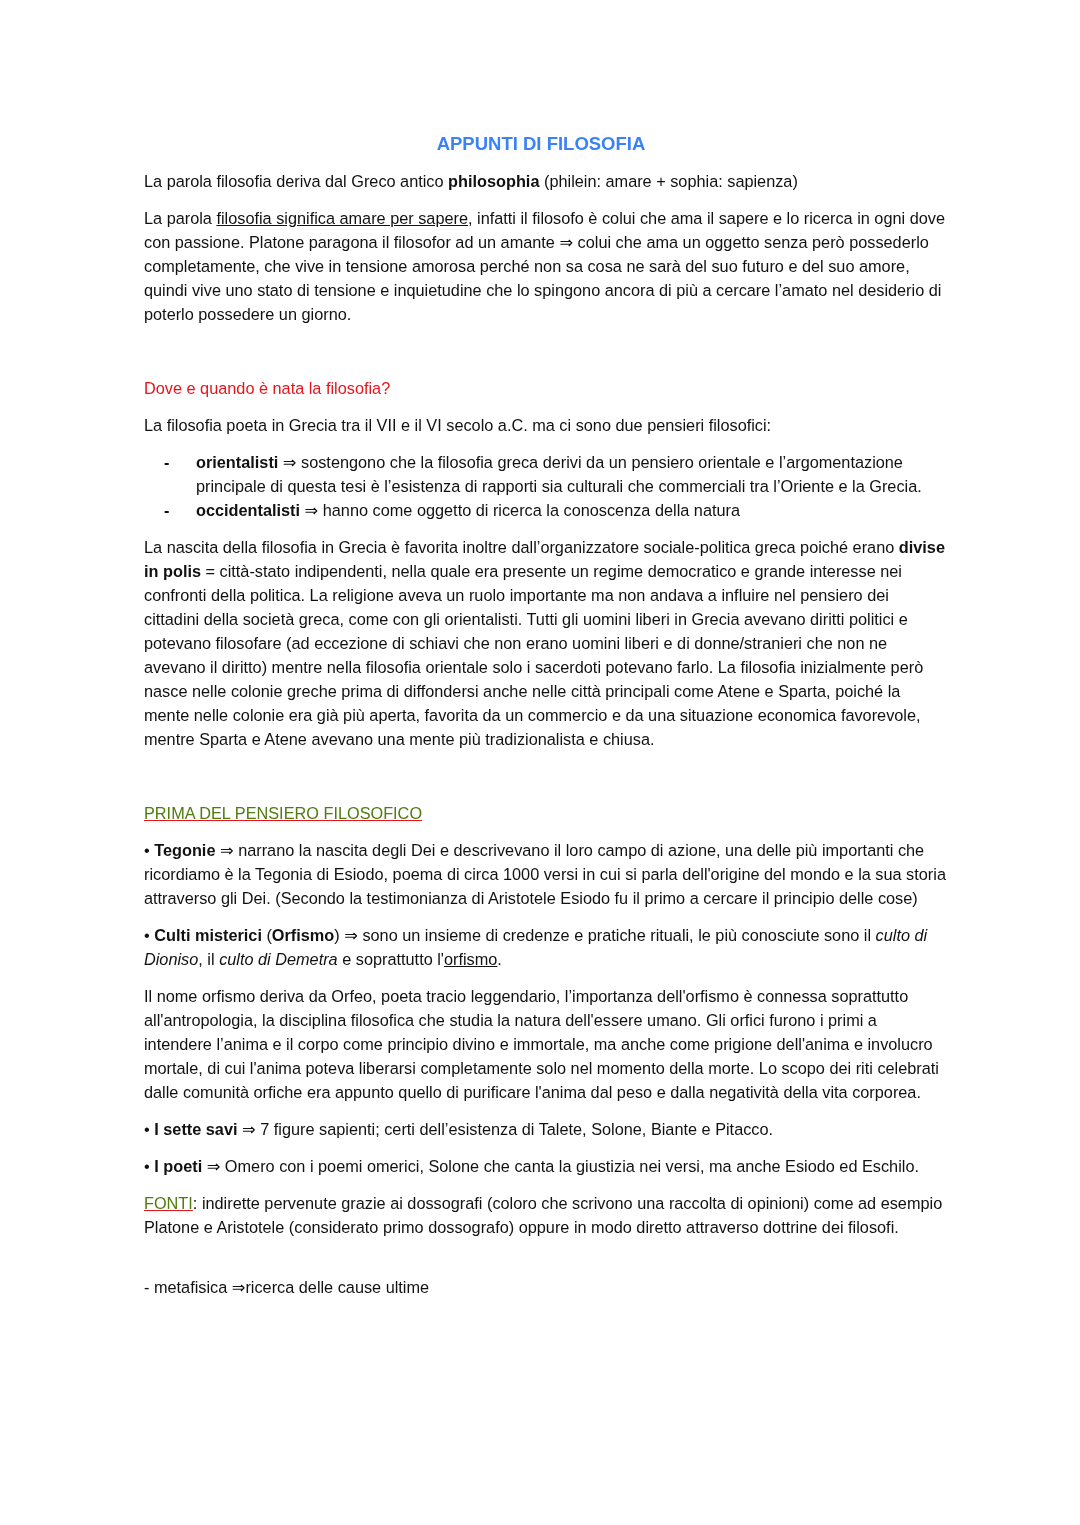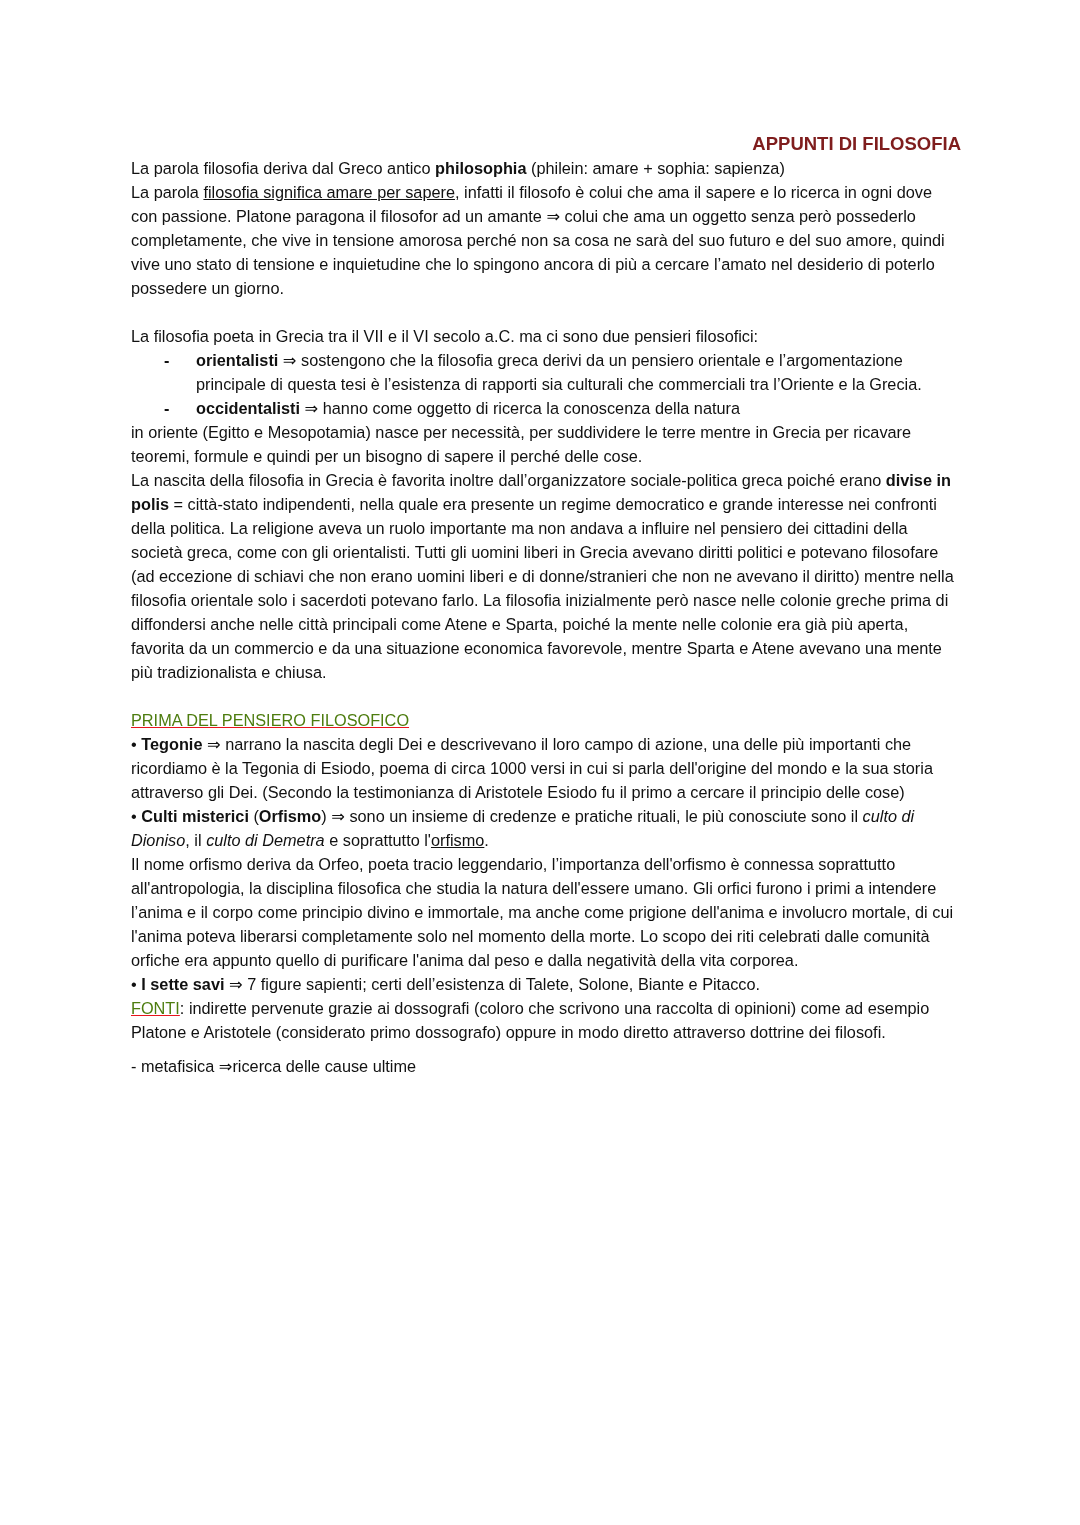--- a/index.html
+++ b/index.html
@@ -3,27 +3,27 @@
 <meta charset="utf-8">
 <style>
   html, body { margin: 0; padding: 0; background: #ffffff; }
   body { width: 1080px; height: 1525px; position: relative; overflow: hidden; }
   .page {
     position: absolute; left: 131px; top: 132px; width: 830px;
     font-family: "Liberation Sans", sans-serif;
     font-size: 16.3px; line-height: 24px; color: #111111;
   }
   .title {
-    text-align: right; color: #7f1d1d; font-weight: bold;
+    text-align: center; color: #3b82f6; font-weight: bold;
     font-size: 18.5px; line-height: 24px; margin: 0 0 0 -10px;
   }
   .red { color: #e8141c; }
   .red-ul { color: #4d7c0f; text-decoration: underline; text-decoration-color: #e8141c; }
   .ul { text-decoration: underline; text-align: center; }
-  p { margin: 0; }
+  p { margin: 13px; }
   .gap { height: 24px; }
   .gap-sm { height: 10px; }
   ul.dash { list-style: none; margin: 0; padding: 0; }
   ul.dash li { position: relative; padding-left: 65px; }
   ul.dash li .dash-mark { position: absolute; left: 33px; top: 0; font-weight: bold; }
   b { font-weight: bold; }
   i { font-style: italic; }
 </style>
 </head>
 <body>
@@ -31,50 +31,51 @@
 <div class="page">
 
   <div class="title">APPUNTI DI FILOSOFIA</div>
 
   <p><span>La parola filosofia deriva dal Greco antico </span><b>philosophia</b><span> (philein: amare + sophia: sapienza)</span></p>
 
   <p><span>La parola </span><span class="ul">filosofia significa amare per sapere</span><span>, infatti il filosofo è colui che ama il sapere e lo ricerca in ogni dove con passione. Platone paragona il filosofor ad un amante ⇒ colui che ama un oggetto senza però possederlo completamente, che vive in tensione amorosa perché non sa cosa ne sarà del suo futuro e del suo amore, quindi vive uno stato di tensione e inquietudine che lo spingono ancora di più a cercare l’amato nel desiderio di poterlo possedere un giorno.</span></p>
 
   <div class="gap"></div>
 
+  <p class="red">Dove e quando è nata la filosofia?</p>
   <p>La filosofia poeta in Grecia tra il VII e il VI secolo a.C. ma ci sono due pensieri filosofici:</p>
 
   <ul class="dash">
     <li>
       <span class="dash-mark">-</span>
       <b>orientalisti</b><span> ⇒ sostengono che la filosofia greca derivi da un pensiero orientale e l’argomentazione principale di questa tesi è l’esistenza di rapporti sia culturali che commerciali tra l’Oriente e la Grecia.</span>
     </li>
     <li>
       <span class="dash-mark">-</span>
       <b>occidentalisti</b><span> ⇒ hanno come oggetto di ricerca la conoscenza della natura</span>
     </li>
   </ul>
 
 
-  <p>in oriente (Egitto e Mesopotamia) nasce per necessità, per suddividere le terre mentre in Grecia per ricavare teoremi, formule e quindi per un bisogno di sapere il perché delle cose.</p>
 
   <p><span>La nascita della filosofia in Grecia è favorita inoltre dall’organizzatore sociale-politica greca poiché erano </span><b>divise in polis</b><span> = città-stato indipendenti, nella quale era presente un regime democratico e grande interesse nei confronti della politica. La religione aveva un ruolo importante ma non andava a influire nel pensiero dei cittadini della società greca, come con gli orientalisti. Tutti gli uomini liberi in Grecia avevano diritti politici e potevano filosofare (ad eccezione di schiavi che non erano uomini liberi e di donne/stranieri che non ne avevano il diritto) mentre nella filosofia orientale solo i sacerdoti potevano farlo. La filosofia inizialmente però nasce nelle colonie greche prima di diffondersi anche nelle città principali come Atene e Sparta, poiché la mente nelle colonie era già più aperta, favorita da un commercio e da una situazione economica favorevole, mentre Sparta e Atene avevano una mente più tradizionalista e chiusa.</span></p>
 
   <div class="gap"></div>
 
   <p class="red-ul">PRIMA DEL PENSIERO FILOSOFICO</p>
 
   <p><span>• </span><b>Tegonie</b><span> ⇒ narrano la nascita degli Dei e descrivevano il loro campo di azione, una delle più importanti che ricordiamo è la Tegonia di Esiodo, poema di circa 1000 versi in cui si parla dell'origine del mondo e la sua storia attraverso gli Dei. (Secondo la testimonianza di Aristotele Esiodo fu il primo a cercare il principio delle cose)</span></p>
 
   <p><span>• </span><b>Culti misterici</b><span> (</span><b>Orfismo</b><span>) ⇒ sono un insieme di credenze e pratiche rituali, le più conosciute sono il </span><i>culto di Dioniso</i><span>, il </span><i>culto di Demetra</i><span> e soprattutto l'</span><span class="ul">orfismo</span><span>.</span></p>
 
   <p>Il nome orfismo deriva da Orfeo, poeta tracio leggendario, l’importanza dell'orfismo è connessa soprattutto all'antropologia, la disciplina filosofica che studia la natura dell'essere umano. Gli orfici furono i primi a intendere l’anima e il corpo come principio divino e immortale, ma anche come prigione dell'anima e involucro mortale, di cui l'anima poteva liberarsi completamente solo nel momento della morte. Lo scopo dei riti celebrati dalle comunità orfiche era appunto quello di purificare l'anima dal peso e dalla negatività della vita corporea.</p>
 
   <p><span>• </span><b>I sette savi</b><span> ⇒ 7 figure sapienti; certi dell’esistenza di Talete, Solone, Biante e Pitacco.</span></p>
 
+  <p><span>• </span><b>I poeti</b><span> ⇒ Omero con i poemi omerici, Solone che canta la giustizia nei versi, ma anche Esiodo ed Eschilo.</span></p>
 
   <p><span class="red-ul">FONTI</span><span>: indirette pervenute grazie ai dossografi (coloro che scrivono una raccolta di opinioni) come ad esempio Platone e Aristotele (considerato primo dossografo) oppure in modo diretto attraverso dottrine dei filosofi.</span></p>
 
   <div class="gap-sm"></div>
 
   <p>- metafisica ⇒ricerca delle cause ultime</p>
 
 </div>
 
 </body></html>

